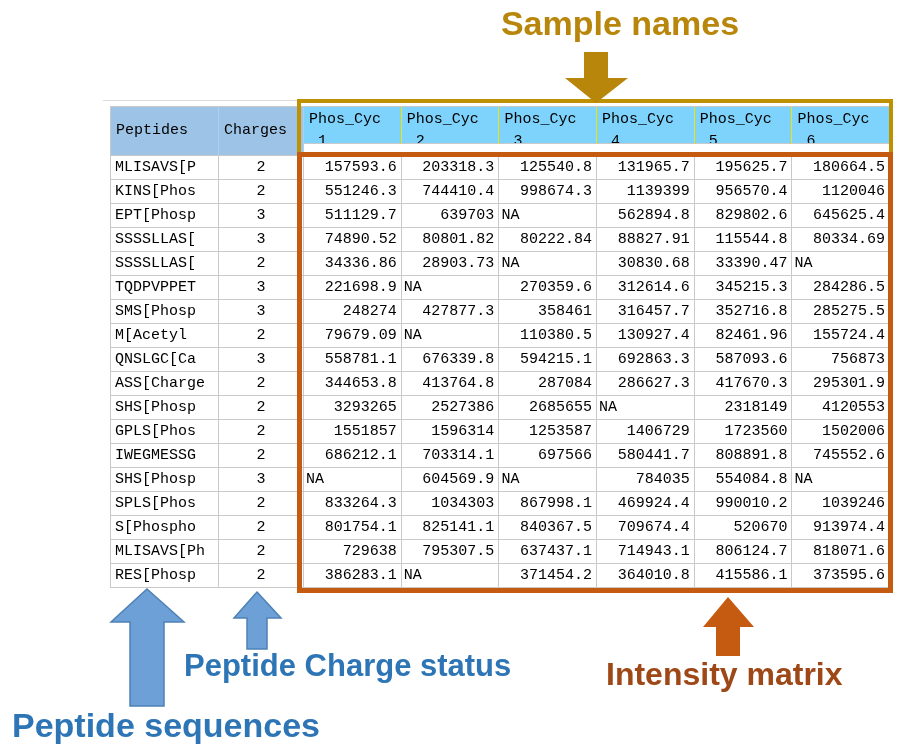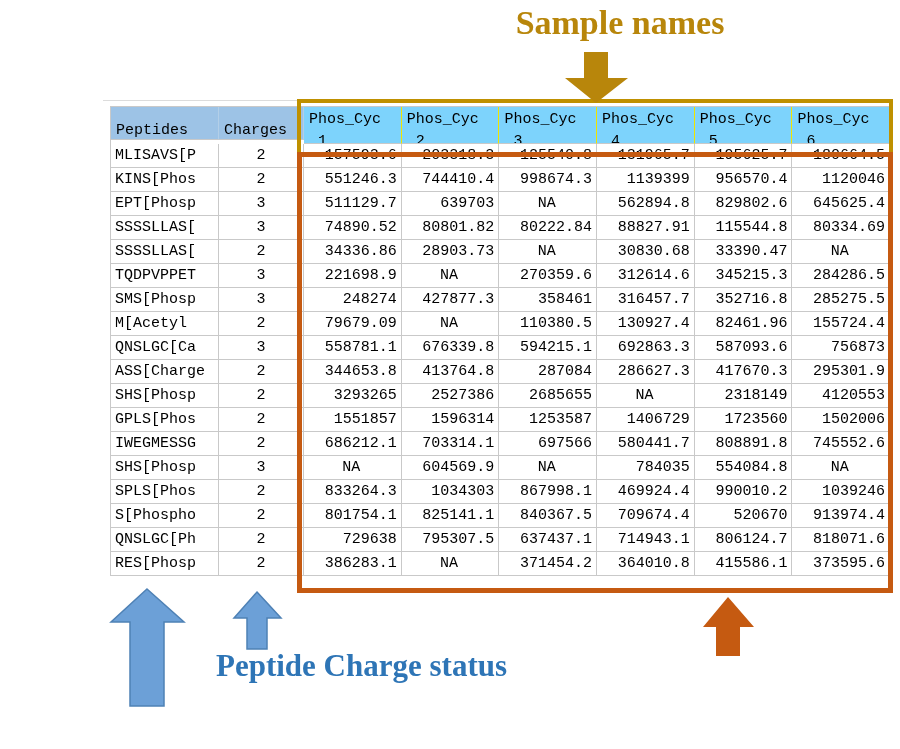--- a/index.html
+++ b/index.html
@@ -17,48 +17,48 @@
     z-index:1;
   }
   .cell {
     box-sizing:border-box; height:24px; line-height:23px;
     border-right:1px solid #c9c9c9; border-bottom:1px solid #c9c9c9;
     font-family:"Liberation Mono","DejaVu Sans Mono",monospace;
     font-size:15px; color:#000; white-space:nowrap; overflow:hidden;
     background:#ffffff;
   }
   .hblue {
-    height:33px; line-height:48px; background:#9dc3e6;
+    height:49px; line-height:48px; background:#9dc3e6;
     border-right:1px solid #b3cfe8; border-bottom:1px solid #c9c9c9;
     padding-left:5px;
   }
   .hyellow {
     height:37px; line-height:normal; background:#7dd3fc;
     border-right:1px solid #f0e400; border-bottom:1px solid #c9c9c9;
     padding:1px 0 0 5px;
   }
   .hyellow .l1 { height:23px; line-height:23px; }
   .hyellow .l2 { height:23px; line-height:22px; }
   .hyellow .u  { display:inline-block; width:88%; border-bottom:1px solid #000; }
   .pep { padding-left:4px; }
   .chg { text-align:center; }
   .num { text-align:right; padding-right:4px; }
-  .na  { text-align:center; padding-left:2px; }
+  .na  { text-align:left; padding-left:2px; }
 
   
   #stub-line { position:absolute; left:103px; top:100px; width:225px; height:1px;
     background:#dcdcdc; z-index:0; }
 
   
   .overlay { position:absolute; box-sizing:border-box; pointer-events:none; z-index:3; }
   #sample-box   { left:297px; top:99px;  width:596px; height:58px;  border:4px solid #bf9000; }
   #intensity-box{ left:297px; top:152px; width:596px; height:441px; border:5px solid #c55a11; }
 
   
-  .ann { position:absolute; font-family:Liberation Serif, serif;
+  .ann { position:absolute; font-family:Liberation Sans, sans-serif;
          font-weight:bold; white-space:nowrap; z-index:4; }
   #sample-names-label      { left:500px; top:4px;  width:240px; text-align:center;
                              font-size:34px; }
   #peptide-charge-label    { left:184px; top:648px; font-size:31px; }
   #peptide-sequences-label { left:12px;  top:706px; font-size:34px; }
   #intensity-matrix-label  { left:606px; top:656px; font-size:32px; }
 
   svg.arrow { position:absolute; left:0; top:0; width:900px; height:749px;
               pointer-events:none; z-index:4; }
 </style>
@@ -217,21 +217,21 @@
       <div class="cell num">990010.2</div>
       <div class="cell num">1039246</div>
       <div class="cell pep">S[Phospho</div>
       <div class="cell chg">2</div>
       <div class="cell num">801754.1</div>
       <div class="cell num">825141.1</div>
       <div class="cell num">840367.5</div>
       <div class="cell num">709674.4</div>
       <div class="cell num">520670</div>
       <div class="cell num">913974.4</div>
-      <div class="cell pep">QNSLGC[Ph</div>
+      <div class="cell pep">MLISAVS[Ph</div>
       <div class="cell chg">2</div>
       <div class="cell num">729638</div>
       <div class="cell num">795307.5</div>
       <div class="cell num">637437.1</div>
       <div class="cell num">714943.1</div>
       <div class="cell num">806124.7</div>
       <div class="cell num">818071.6</div>
       <div class="cell pep">RES[Phosp</div>
       <div class="cell chg">2</div>
       <div class="cell num">386283.1</div>
@@ -246,14 +246,16 @@
   <div id="intensity-box" class="overlay"></div>
 
   <svg class="arrow" viewBox="0 0 900 749">
     <polygon points="584,52 608,52 608,78 628,78 596,103 565,78 584,78" fill="#B8860B"></polygon>
     <polygon points="147,589 184,622 164,622 164,706 130,706 130,622 111,622" fill="#6CA0D7" stroke="#4E81B5" stroke-width="1.5"></polygon>
     <polygon points="257,592 281,618 267,618 267,649 247,649 247,618 234,618" fill="#6CA0D7" stroke="#4E81B5" stroke-width="1.5"></polygon>
     <polygon points="728,597 754,627 740,627 740,656 716,656 716,627 703,627" fill="#C55A11"></polygon>
   </svg>
 
   <div class="ann" id="sample-names-label" style="color: rgb(184, 134, 11);">Sample names</div>
-  <div class="ann" id="peptide-charge-label" style="color: rgb(46, 117, 182); margin-left: 32px;">Peptide Charge status</div>
+  <div class="ann" id="peptide-charge-label" style="color: rgb(46, 117, 182);">Peptide Charge status</div>
+  <div class="ann" id="peptide-sequences-label" style="color: rgb(46, 117, 182);">Peptide sequences</div>
+  <div class="ann" id="intensity-matrix-label" style="color: rgb(158, 71, 23);">Intensity matrix</div>
 </div>
 
 </body></html>

